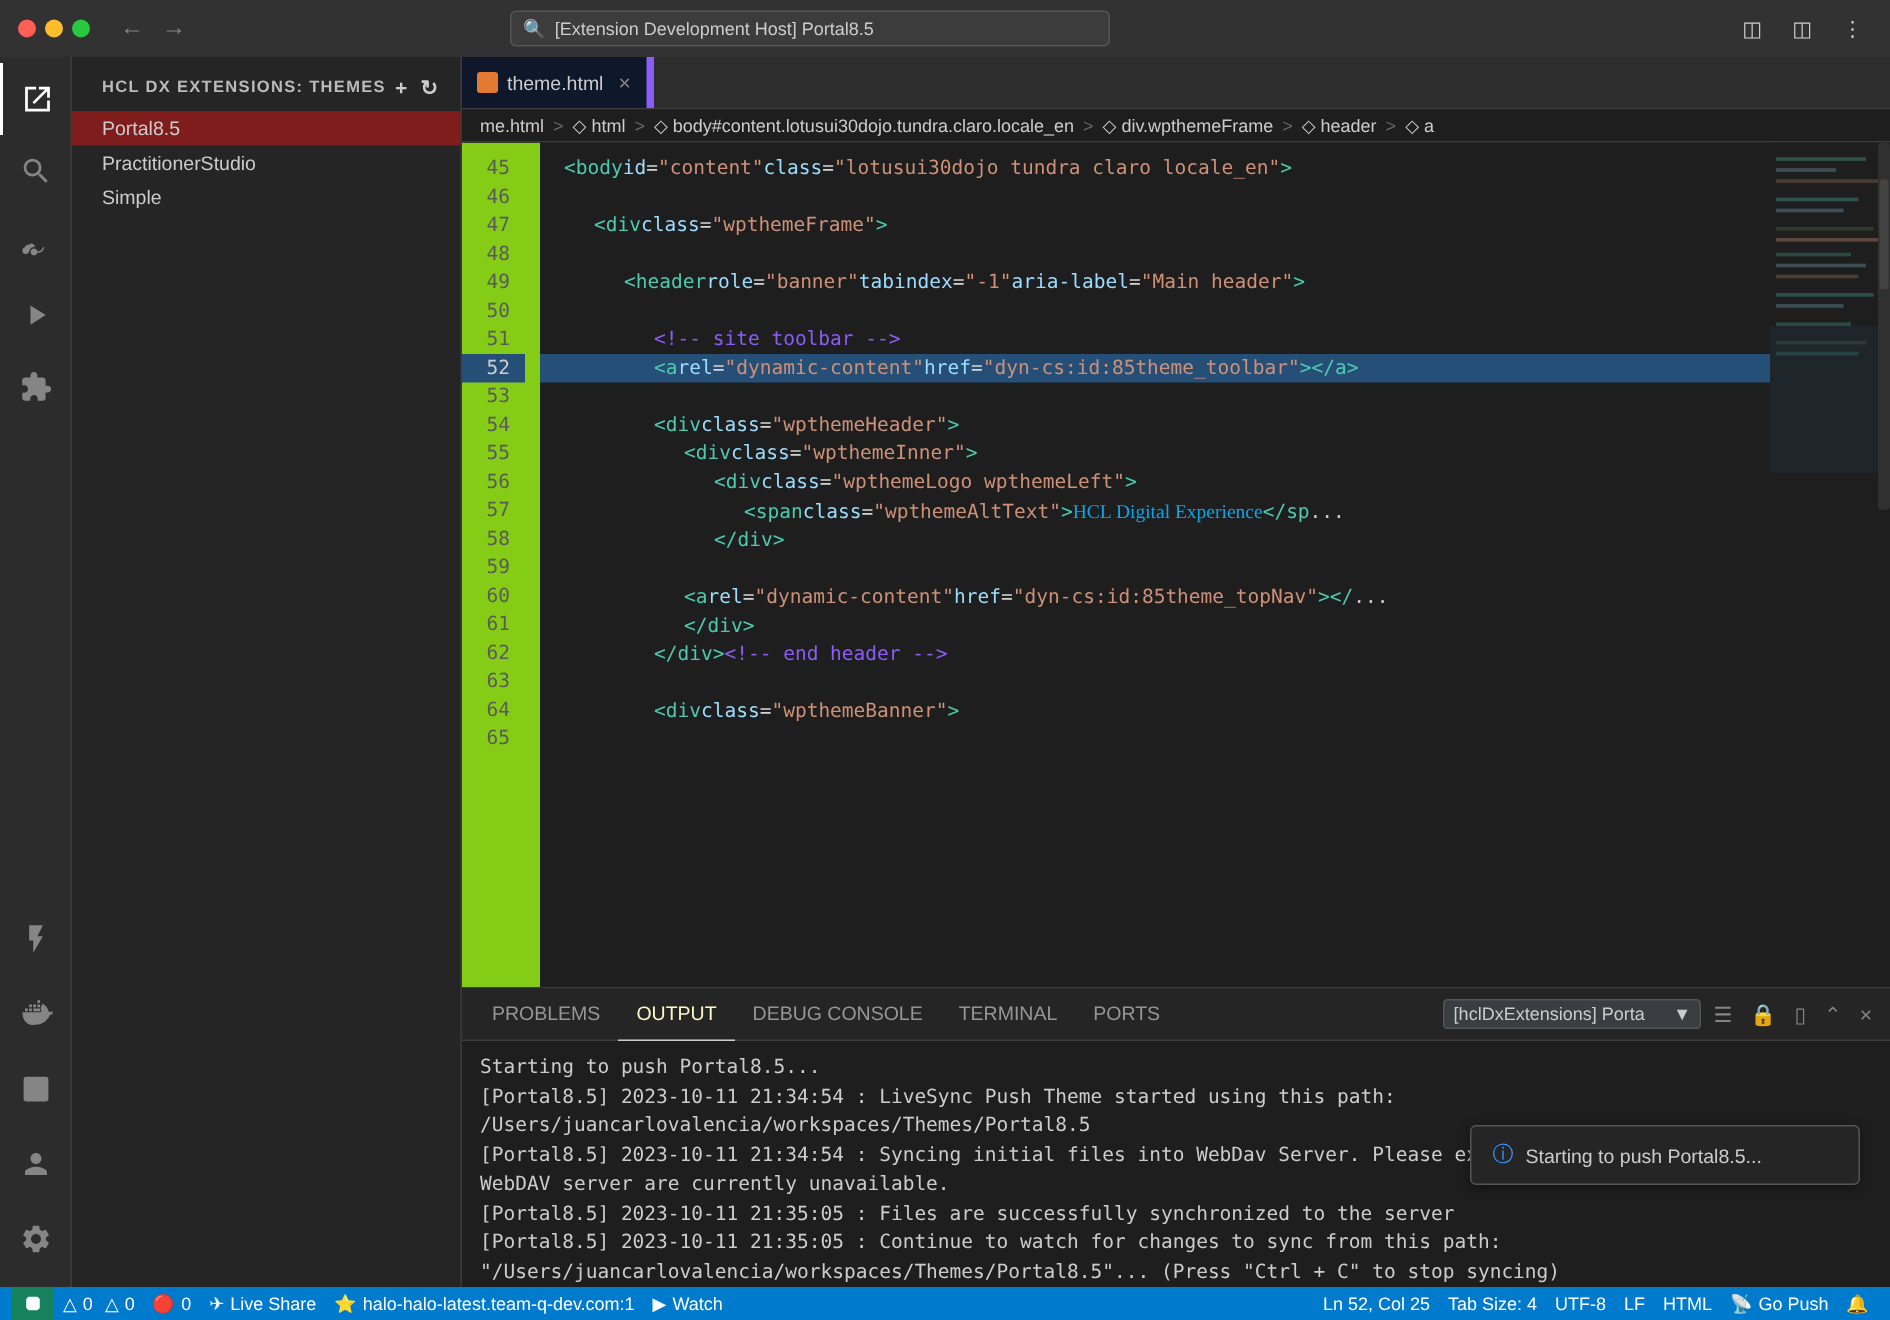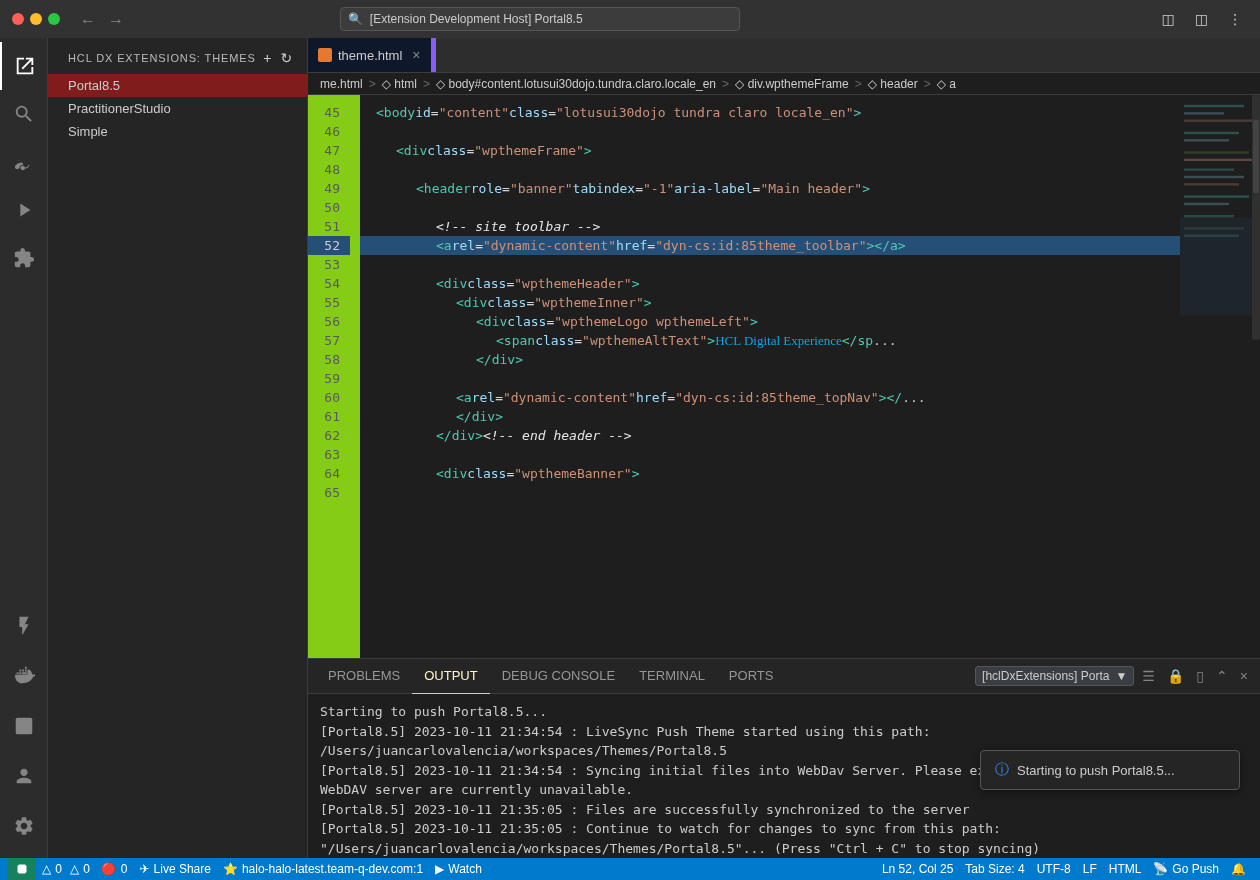--- a/index.html
+++ b/index.html
@@ -123,21 +123,21 @@
       width: 260px;
       background: #252526;
       display: flex;
       flex-direction: column;
       flex-shrink: 0;
       border-right: 1px solid #3c3c3c;
     }
     .sidebar-header {
       padding: 10px 12px 6px 20px;
       font-size: 11px;
-      font-weight: 400;
+      font-weight: 700;
       letter-spacing: 0.08em;
       color: #bbbbbb;
       display: flex;
       align-items: center;
       justify-content: space-between;
       text-transform: uppercase;
     }
     .sidebar-actions {
       display: flex;
       gap: 4px;
@@ -256,21 +256,21 @@
       white-space: nowrap;
     }
     .code-line.highlighted {
       background: #264f78;
     }
 
     
     .c-tag { color: #4ec9b0; }
     .c-attr { color: #9cdcfe; }
     .c-string { color: #ce9178; }
-    .c-comment { color: #e5e5e5; font-style: italic; }
+    .c-comment { color: #8b5cf6; }
     .c-text { color: #0ea5e9; font-family: Liberation Serif, serif; }
     .c-equals { color: #d4d4d4; }
 
     
     .minimap {
       width: 80px;
       background: #1e1e1e;
       flex-shrink: 0;
       position: relative;
       overflow: hidden;
@@ -322,21 +322,21 @@
     }
     .panel-selector {
       background: #3a3d41;
       border: 1px solid #555;
       color: #cccccc;
       font-size: 12px;
       padding: 2px 6px;
       border-radius: 3px;
       display: flex;
       align-items: center;
-      gap: 6px;
+      gap: 19px;
       cursor: pointer;
     }
     .panel-content {
       flex: 1;
       overflow-y: auto;
       padding: 8px 12px;
       font-family: 'Consolas', monospace;
       font-size: 13px;
       line-height: 1.5;
       color: #cccccc;

